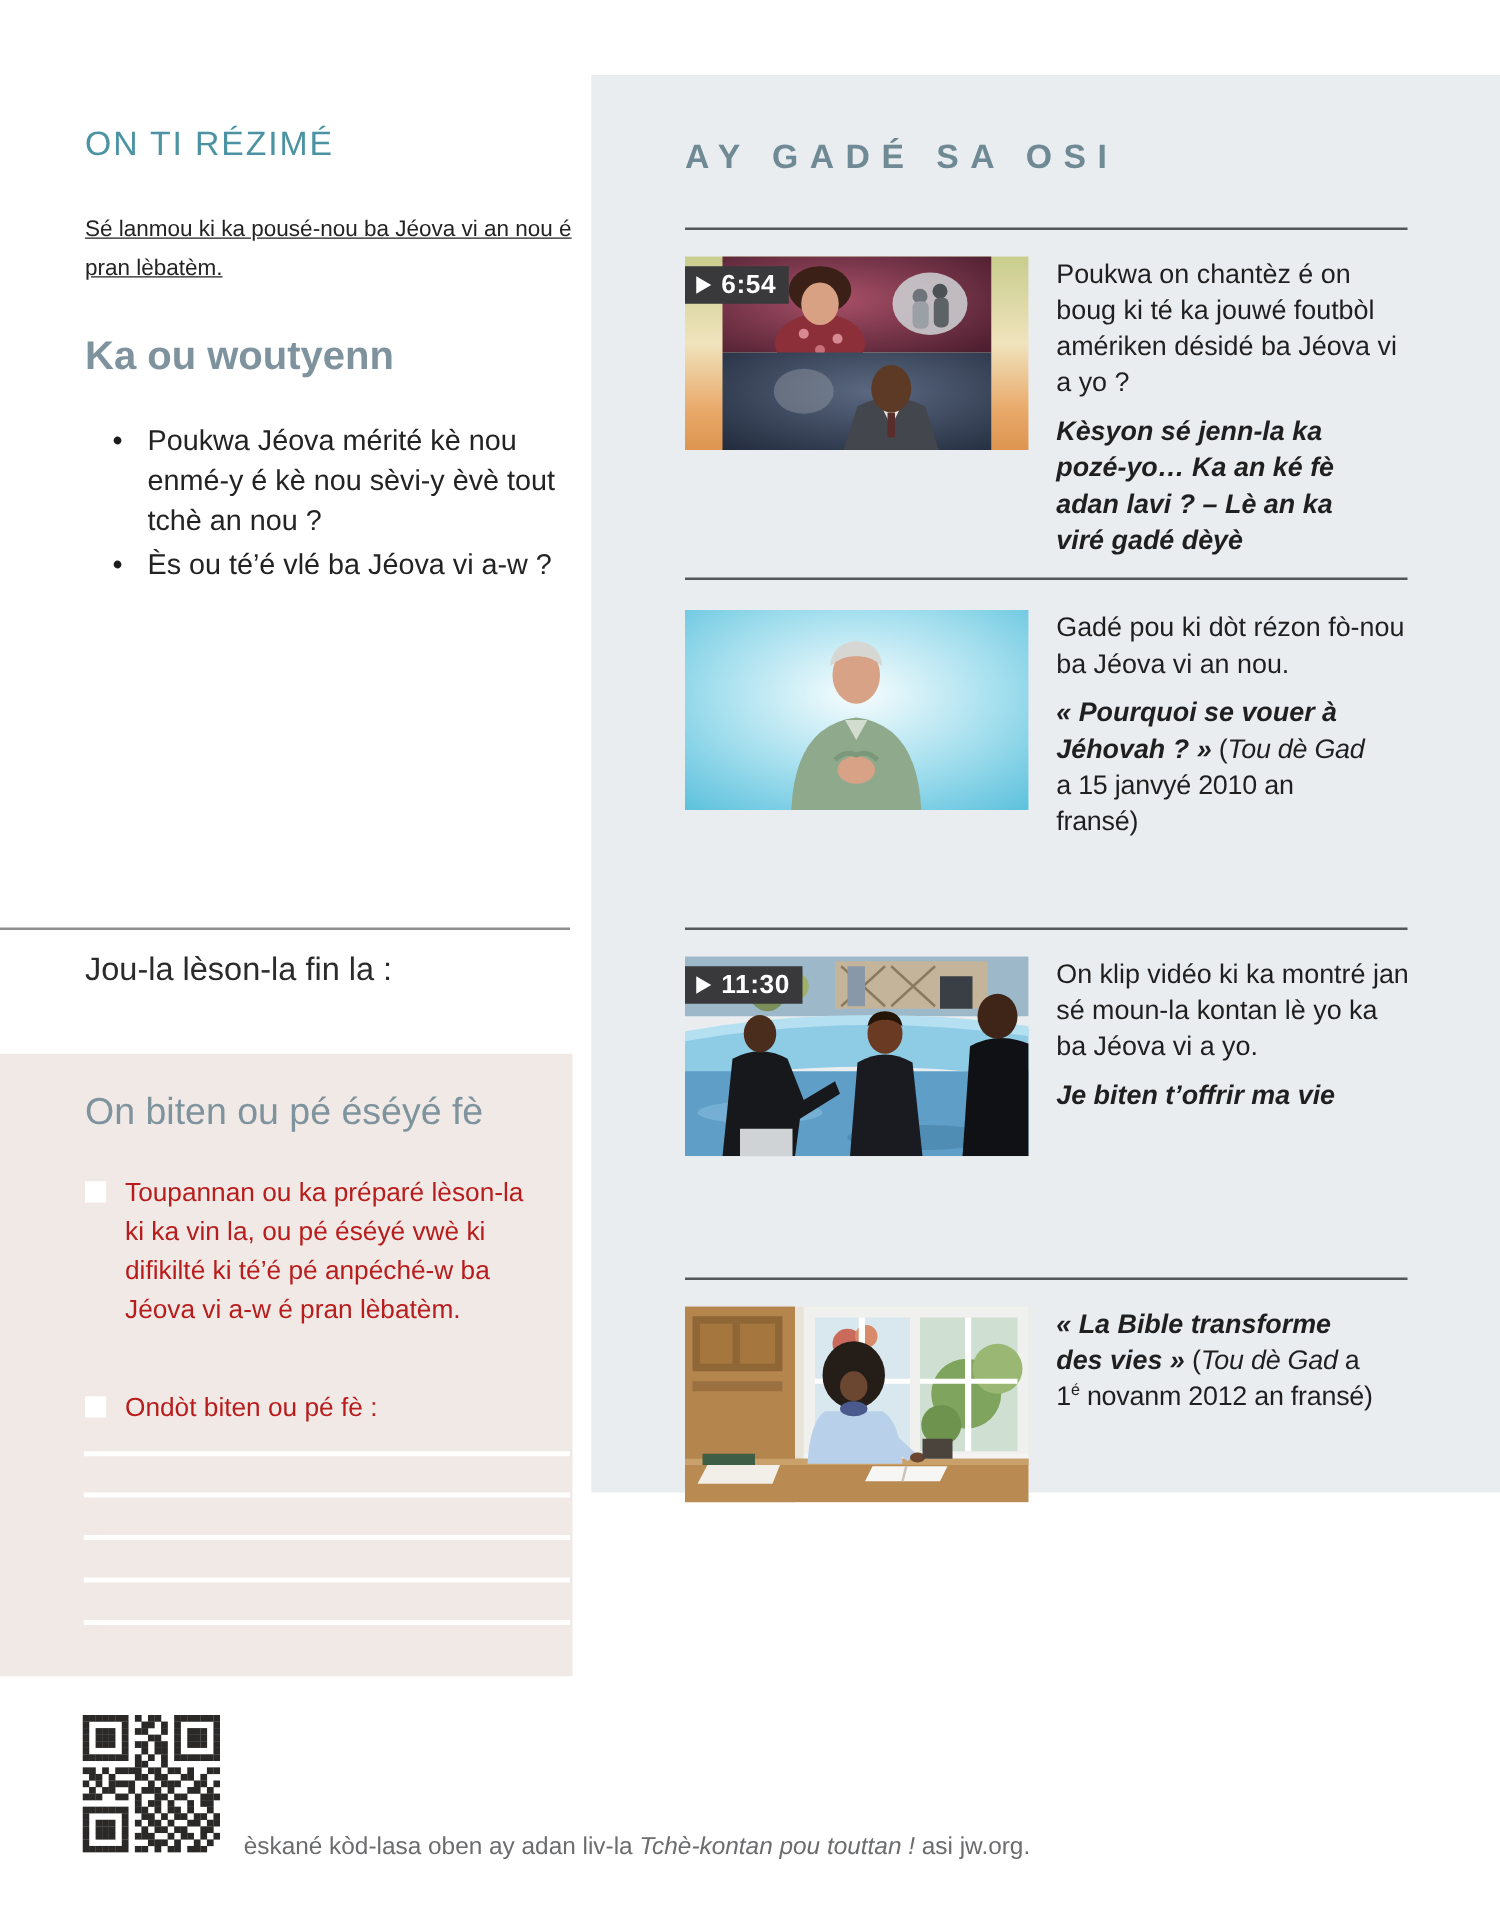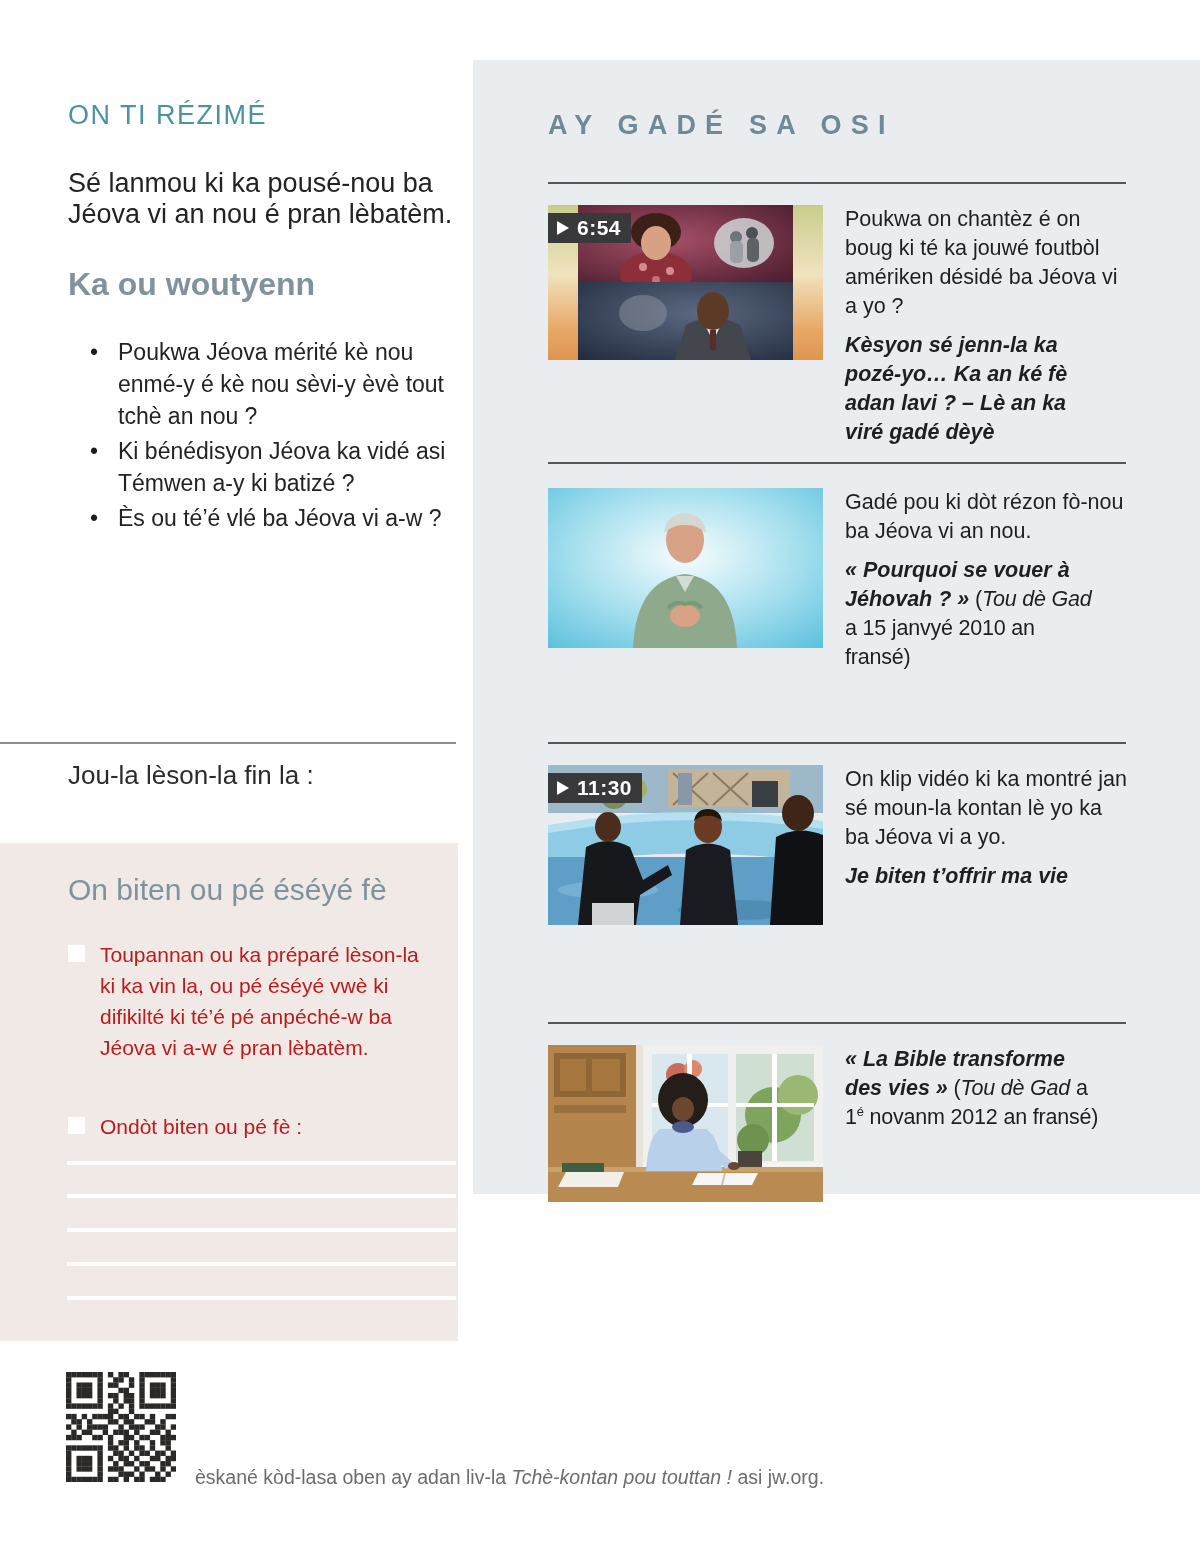--- a/index.html
+++ b/index.html
@@ -10,21 +10,21 @@
   }
   .page{position:absolute;inset:0;overflow:hidden;}
 
   
   .summary-title{
     position:absolute;left:68px;top:100px;width:400px;
     font-size:27px;font-weight:400;letter-spacing:1.5px;color:#4b93a3;
   }
   .summary-body{
     position:absolute;left:68px;top:168px;width:400px;
-    font-size:27px;line-height:31px;color:#232323;
+    font-size:18px;line-height:31px;color:#232323;text-decoration:underline;
   }
   .review-title{
     position:absolute;left:68px;top:266px;width:400px;
     font-size:32px;font-weight:700;color:#7e939d;
   }
   .review-list{
     position:absolute;left:90px;top:336px;width:372px;
   }
   .review-item{
     position:relative;padding-left:28px;
@@ -116,21 +116,20 @@
 <body>
 
 <div class="page">
 
   <div class="summary-title">ON TI RÉZIMÉ</div>
   <div class="summary-body">Sé lanmou ki ka pousé-nou ba Jéova vi an nou é pran lèbatèm.</div>
 
   <div class="review-title">Ka ou woutyenn</div>
   <div class="review-list">
     <div class="review-item">Poukwa Jéova mérité kè nou enmé-y é kè nou sèvi-y èvè tout tchè an nou ?</div>
-    <div class="review-item">Ki bénédisyon Jéova ka vidé asi Témwen a-y ki batizé ?</div>
     <div class="review-item">Ès ou té’é vlé ba Jéova vi a-w ?</div>
   </div>
 
   <div class="left-rule"></div>
   <div class="completion-label">Jou-la lèson-la fin la :</div>
 
   <div class="goal-box">
     <div class="goal-title">On biten ou pé éséyé fè</div>
 
     <div class="goal-check goal-check-1"></div>

